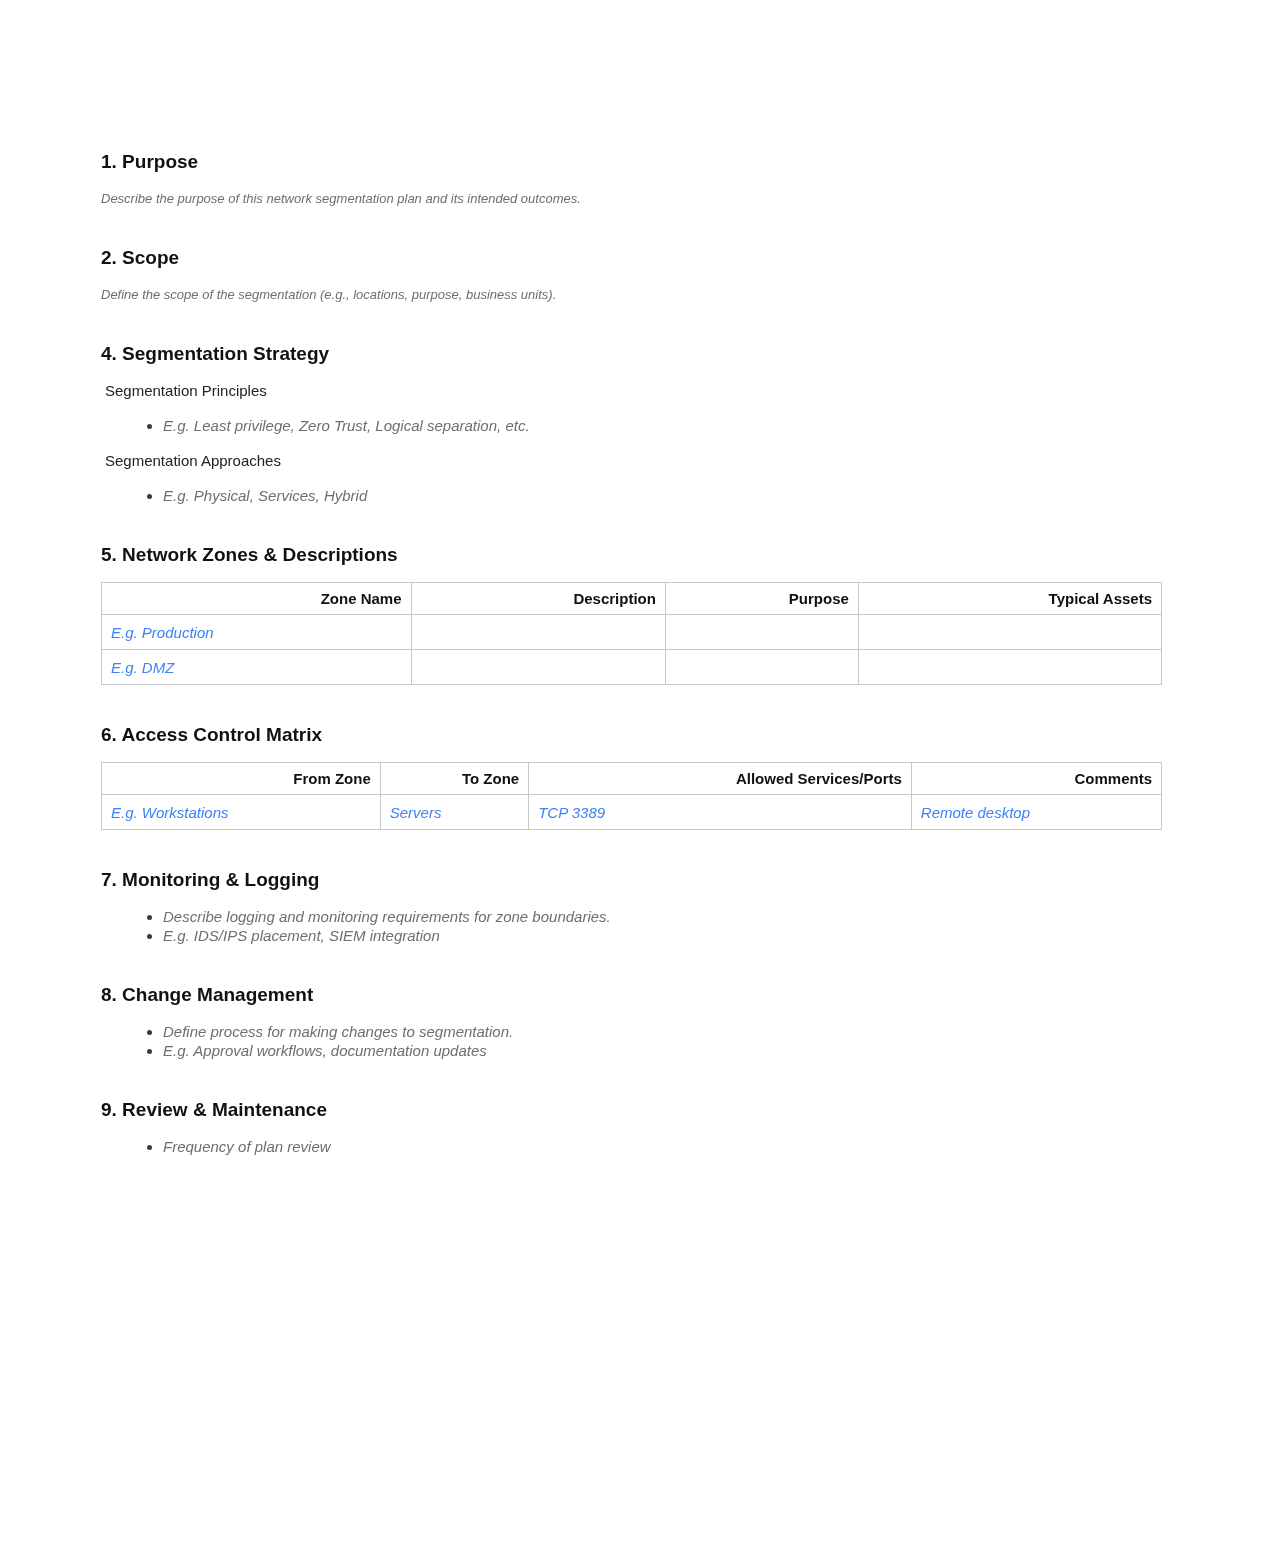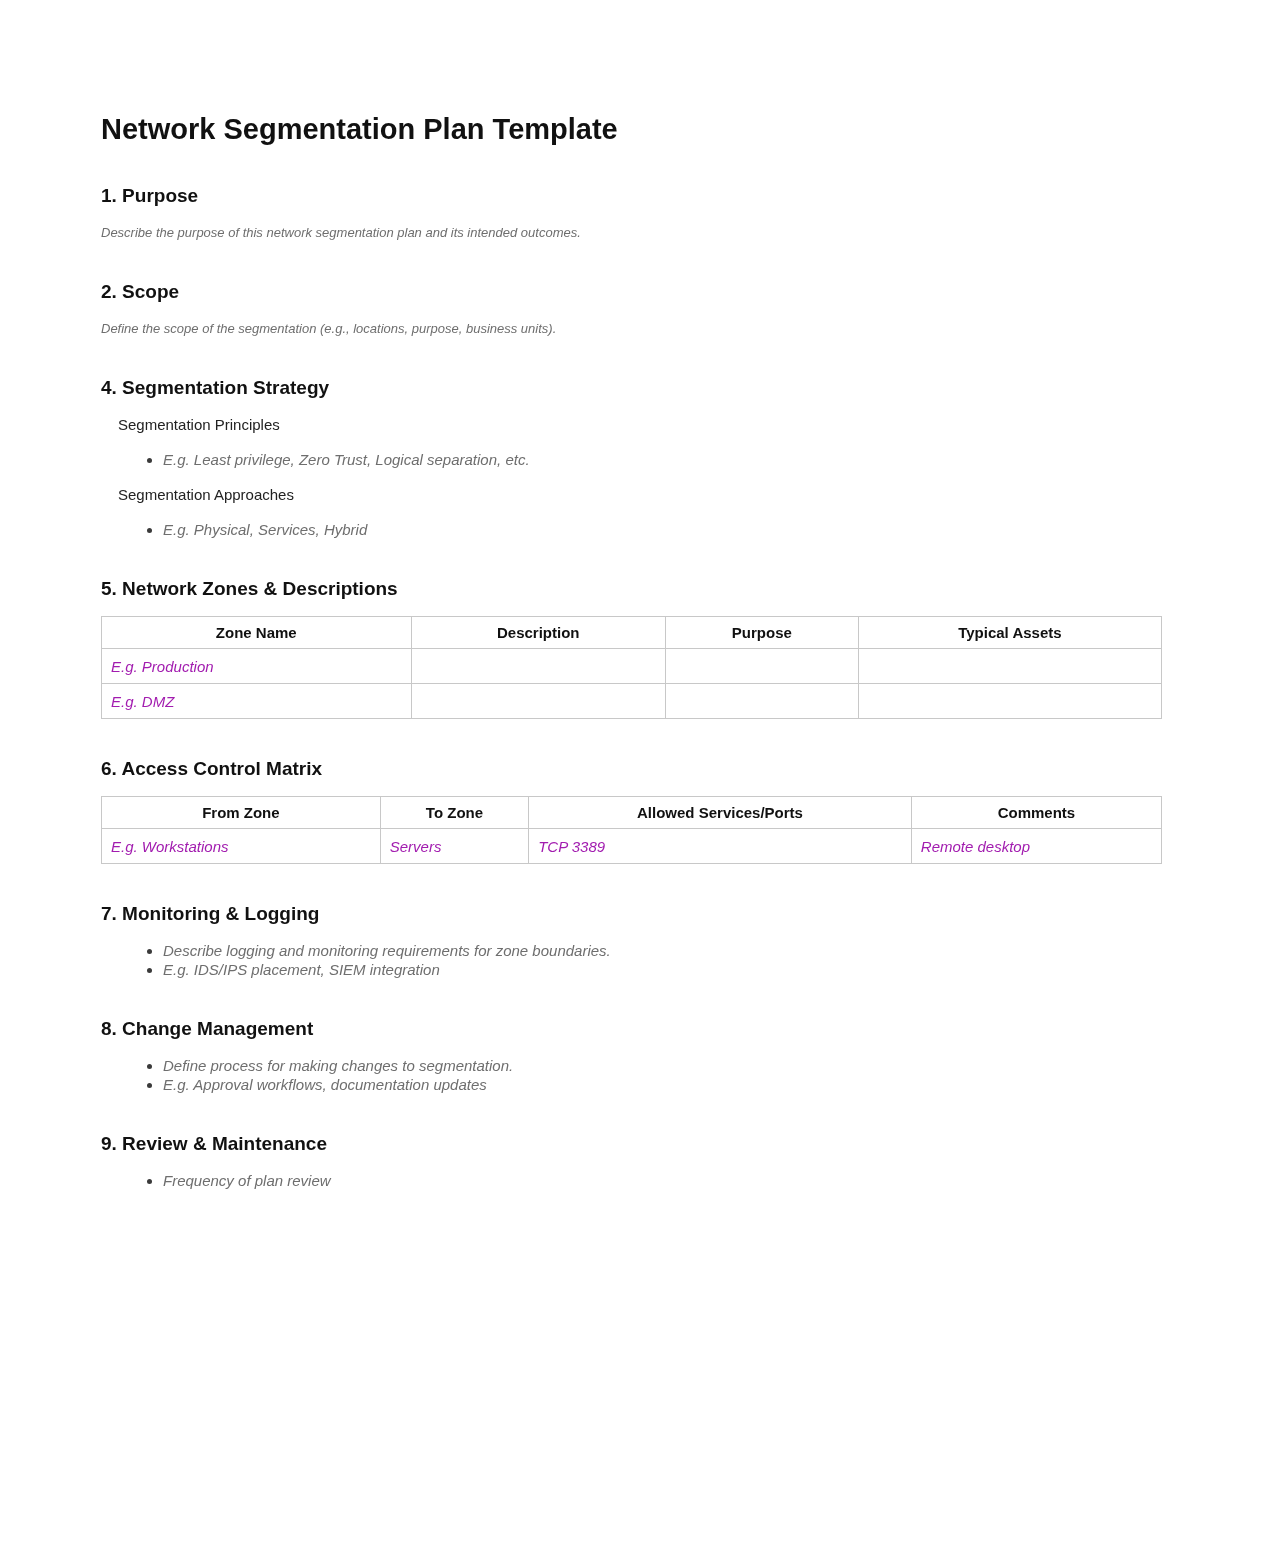--- a/index.html
+++ b/index.html
@@ -39,21 +39,21 @@
     font-style: italic;
     color: #6e6e6e;
     margin: 16px 0;
   }
 
   p.sub-label {
     font-size: 15px;
     line-height: 19px;
     font-style: normal;
     color: #222222;
-    margin: 16px 17px;
+    margin: 16px 4px;
   }
 
   ul.bullet-list {
     margin: 16px 0;
     padding: 0 0 0 62px;
     list-style: disc outside;
   }
   ul.bullet-list li {
     font-size: 15px;
     line-height: 19px;
@@ -66,35 +66,35 @@
   }
 
   table.doc-table {
     width: 100%;
     border-collapse: collapse;
     table-layout: fixed;
     margin: 16px 0;
   }
   table.doc-table th {
     border: 1px solid #c8c8c8;
-    text-align: center;
+    text-align: right;
     font-size: 15px;
     line-height: 19px;
     font-weight: 700;
     color: #111111;
     padding: 6px 9px;
     overflow: hidden;
     white-space: nowrap;
   }
   table.doc-table td {
     border: 1px solid #c8c8c8;
     font-size: 15px;
     line-height: 19px;
     font-style: italic;
-    color: #a21caf;
+    color: #3b82f6;
     padding: 0 9px;
     height: 35px;
     overflow: hidden;
     white-space: nowrap;
   }
 
   
   .zones-col-1 { width: 29.2%; }
   .zones-col-2 { width: 24.0%; }
   .zones-col-3 { width: 18.2%; }
@@ -103,21 +103,20 @@
   .access-col-1 { width: 26.3%; }
   .access-col-2 { width: 14.0%; }
   .access-col-3 { width: 36.1%; }
   .access-col-4 { width: 23.6%; }
 </style>
 </head>
 <body>
 
 <div class="doc">
 
-  <h1 class="doc-title">Network Segmentation Plan Template</h1>
 
   <section>
     <h2 class="section-heading">1. Purpose</h2>
     <p class="placeholder">Describe the purpose of this network segmentation plan and its intended outcomes.</p>
   </section>
 
   <section>
     <h2 class="section-heading">2. Scope</h2>
     <p class="placeholder">Define the scope of the segmentation (e.g., locations, purpose, business units).</p>
   </section>

